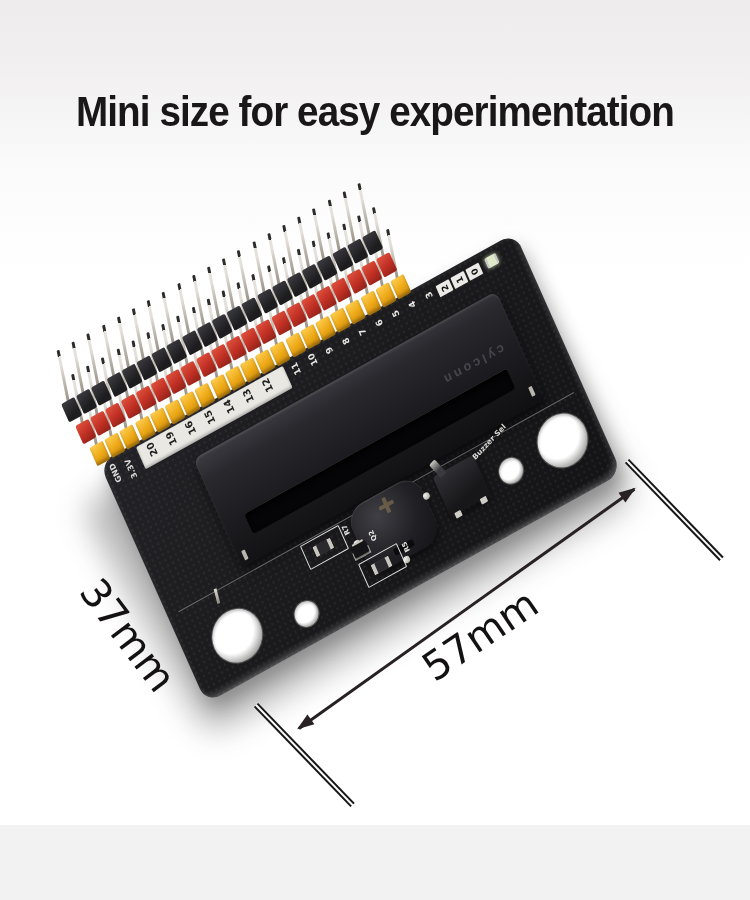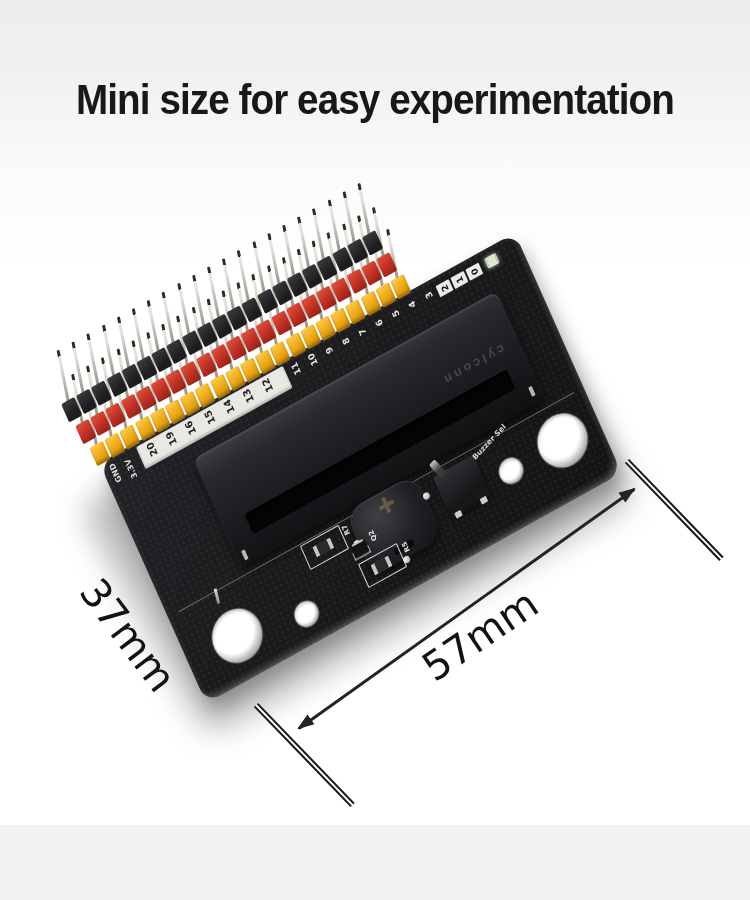--- a/index.html
+++ b/index.html
@@ -2,21 +2,21 @@
 <html><head>
 <meta charset="utf-8">
 <style>
   html,body{margin:0;padding:0;}
   .scene{position:relative;width:750px;height:900px;overflow:hidden;
     background:linear-gradient(180deg,#eeeced 0,#f1eff0 7%,#fafafa 18%,#ffffff 30%,#ffffff 100%);
     font-family:"DejaVu Sans",sans-serif;}
   .bottom-band{position:absolute;left:0;top:825px;width:750px;height:75px;background:#f3f2f2;}
 
   
-  .title{position:absolute;left:0;top:76px;width:750px;text-align:center;}
+  .title{position:absolute;left:0;top:88px;width:750px;text-align:center;}
   .title span{display:inline-block;transform:scaleX(.92);font-family:"Liberation Sans",sans-serif;
     font-weight:bold;font-size:42px;letter-spacing:-1px;color:#191717;white-space:nowrap;}
 
   
   .board-shadow{position:absolute;left:114px;top:356px;width:492px;height:264px;border-radius:22px;
     background:rgba(45,42,44,.33);filter:blur(15px);transform:rotate(-29deg) translate(-8px,12px);}
   .board{position:absolute;left:123px;top:337px;width:475px;height:262px;border-radius:16px;
     transform:rotate(-29deg) skewX(-5deg);
     background:linear-gradient(145deg,#232327 0%,#1b1b1e 45%,#141417 100%);
     box-shadow:inset -3px -6px 7px -3px rgba(170,170,170,.45),

